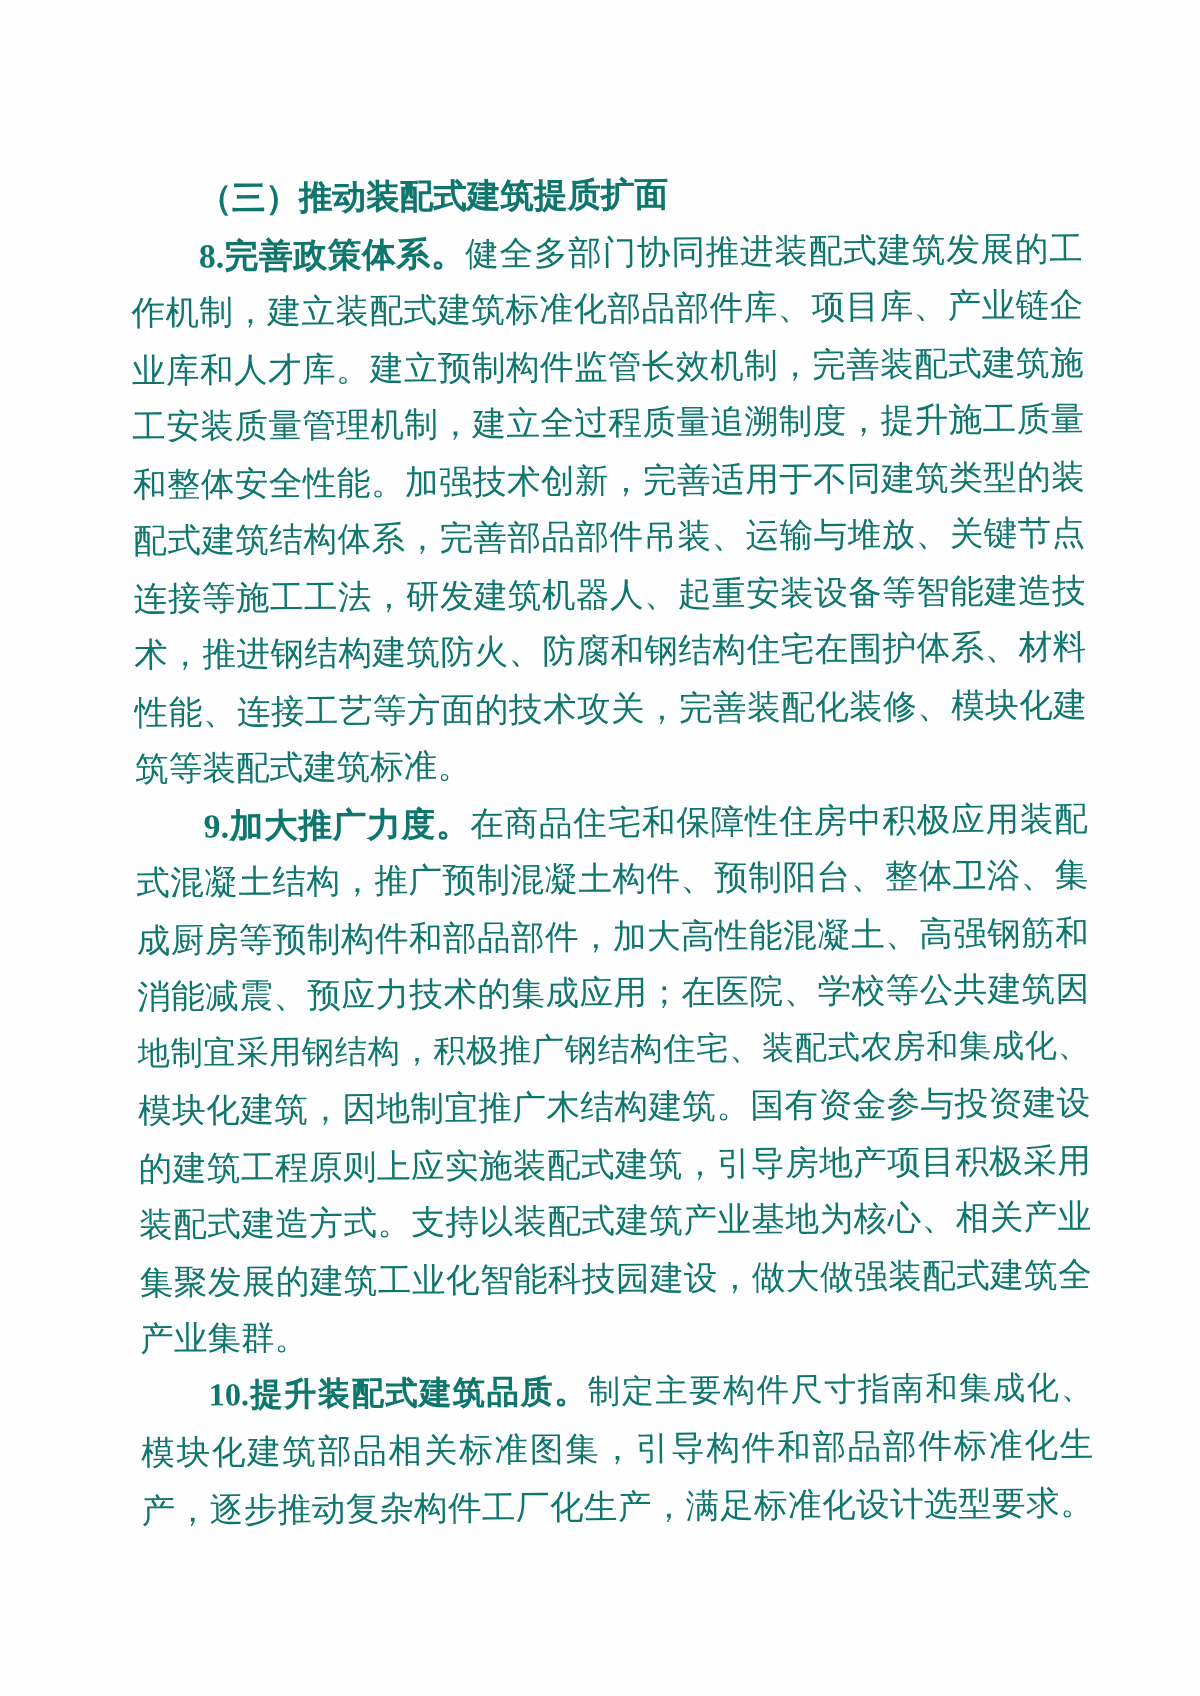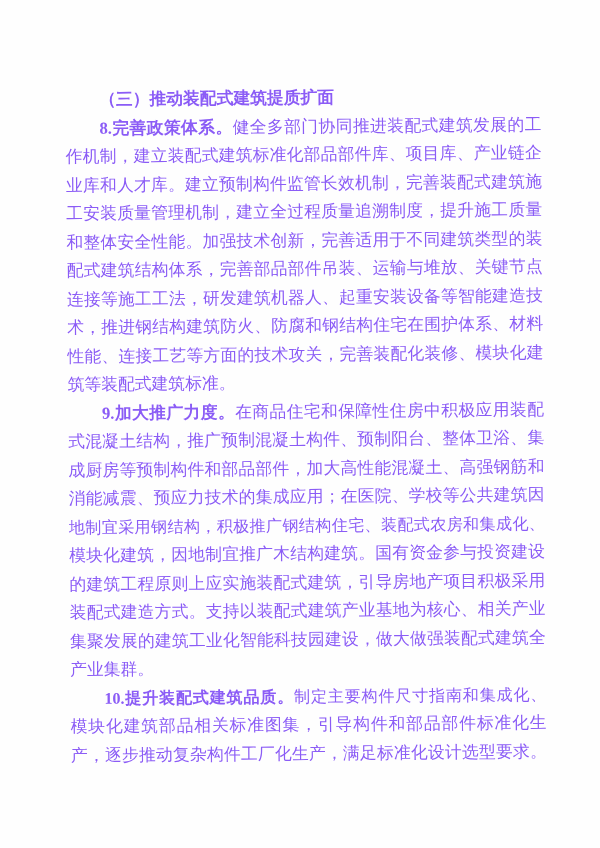--- a/index.html
+++ b/index.html
@@ -7,21 +7,21 @@
     padding: 0;
     background: #ffffff;
   }
   .page {
     position: relative;
     width: 600px;
     height: 848px;
     background: #fefefe;
     overflow: hidden;
     font-family: "Liberation Serif", "DejaVu Serif", serif;
-    color: #8b5cf6;
+    color: #0f766e;
   }
   .content {
     position: absolute;
     left: 68px;
     top: 84px;
     width: 476px;
     transform: rotate(-0.5deg);
     transform-origin: 50% 342px;
   }
   .line {

